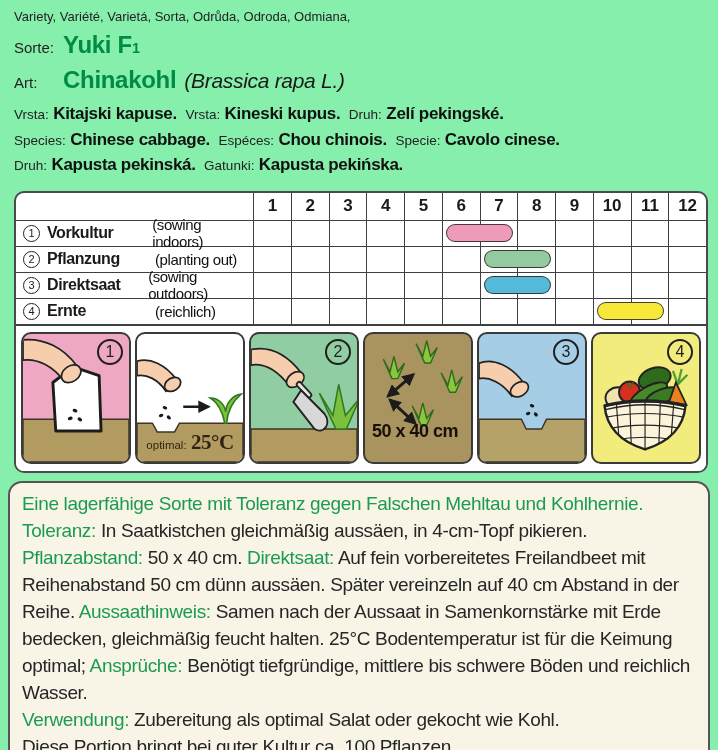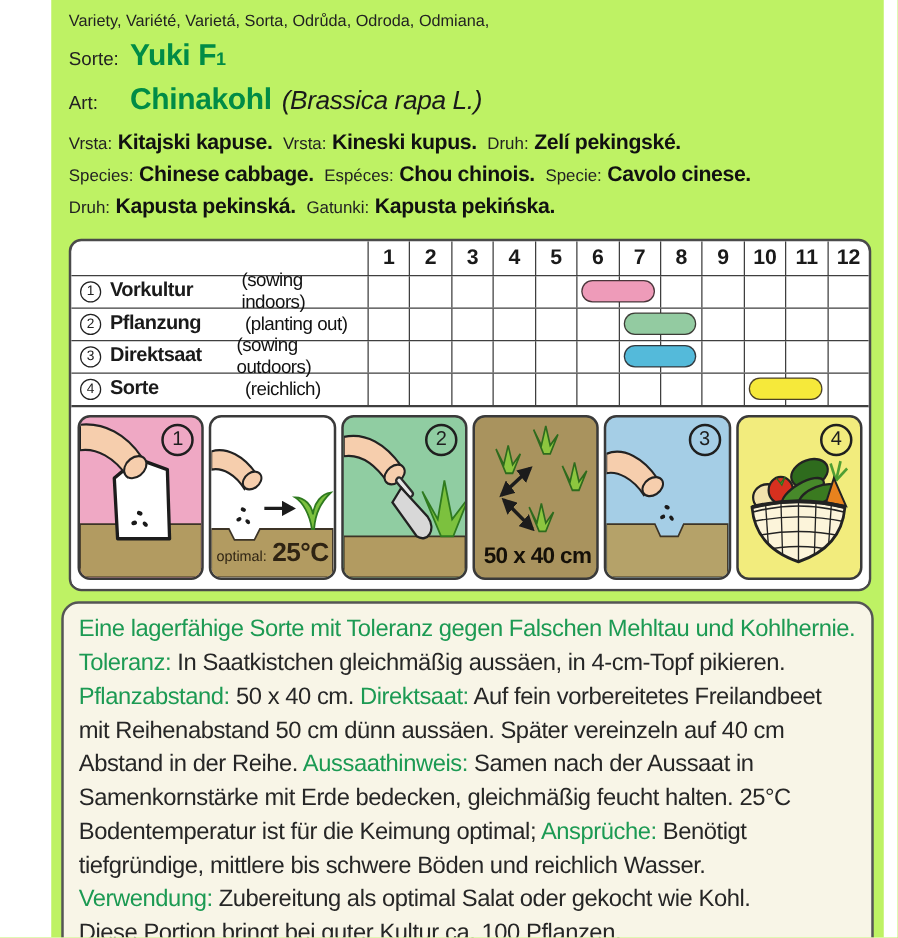--- a/index.html
+++ b/index.html
@@ -1,19 +1,19 @@
 <!DOCTYPE html>
 <html><head>
 <meta charset="utf-8">
 <style>
   * { margin:0; padding:0; box-sizing:border-box; }
   body { background:#fff; }
   .sheet {
-    width:666px; height:750px; background:#bef264; position:relative; overflow:hidden;
-    font-family:"Liberation Sans", sans-serif; color:#1a1a1a;margin-left:41px;
+    width:718px; height:750px; background:#86efac; position:relative; overflow:hidden;
+    font-family:"Liberation Sans", sans-serif; color:#1a1a1a;
   }
   
   .top { padding:9px 10px 0 14px; }
   .variety-line { font-size:13px; color:#222; }
   .name-row { display:flex; align-items:baseline; margin-top:7px; }
   .small-label { font-size:15px; color:#222; min-width:49px; }
   .big-green { font-size:24px; font-weight:bold; color:#008c46; letter-spacing:-0.3px; }
   .big-green sub { font-size:0.6em; vertical-align:baseline; }
   .latin { font-size:21px; font-style:italic; color:#1a1a1a; margin-left:8px; letter-spacing:-0.3px; }
   .lang-block { margin-top:8px; }
@@ -47,22 +47,22 @@
   
   .panels { display:flex; gap:4px; padding:6px 5px 7px 5px; background:#fff; }
   .panel { flex:1; height:132px; border:2.5px solid #3a3a3a; border-radius:10px;
     position:relative; overflow:hidden; }
   .panel svg { position:absolute; inset:0; width:100%; height:100%; }
   .badge { position:absolute; top:5px; right:6px; width:26px; height:26px;
     border:2.4px solid #1f1f1f; border-radius:50%; display:flex; align-items:center; justify-content:center;
     font-size:16px; color:#1f1f1f; z-index:2; }
   .temp-caption { position:absolute; bottom:7px; left:0; right:0; text-align:center; color:#2f2413; z-index:2; }
   .temp-caption .small { font-size:11.5px; }
-  .temp-caption .bigc { font-size:21px; font-weight:bold; letter-spacing:-0.5px; }
-  .spacing-caption { position:absolute; bottom:7px; left:7px; font-size:18px; font-weight:bold;
+  .temp-caption .bigc { font-size:21px; font-weight:bold; letter-spacing:-0.5px;font-family:Liberation Serif, serif; }
+  .spacing-caption { position:absolute; bottom:20px; left:7px; font-size:18px; font-weight:bold;
     color:#151008; letter-spacing:-0.5px; z-index:2; }
 
   
   .desc-box {
     margin:8px 8px 0 8px; border:2px solid #555; border-radius:14px; background:#f8f5e7;
     padding:7px 12px 8px 12px; font-size:19px; line-height:27px; color:#262626; letter-spacing:-0.35px;
   }
   .gb { color:#1c9a53; font-weight:normal;text-align:center; }
 </style>
 </head>
@@ -188,21 +188,21 @@
             <div class="cal-cell"></div>
             <div class="cal-cell"></div>
             <div class="cal-cell"></div>
             <div class="cal-bar" style="left: calc(50% + 4px); width: calc(16.6667% - 8px); background: rgb(84, 186, 218);"></div>
           </div>
       </div>
 
       <div class="cal-row">
         <div class="cal-label">
           <span class="circ">4</span>
-          <span class="cal-de">Sorte</span>
+          <span class="cal-de">Ernte</span>
           <span class="cal-en">(reichlich)</span>
         </div>
         <div class="cal-cells">
             <div class="cal-cell"></div>
             <div class="cal-cell"></div>
             <div class="cal-cell"></div>
             <div class="cal-cell"></div>
             <div class="cal-cell"></div>
             <div class="cal-cell"></div>
             <div class="cal-cell"></div>

